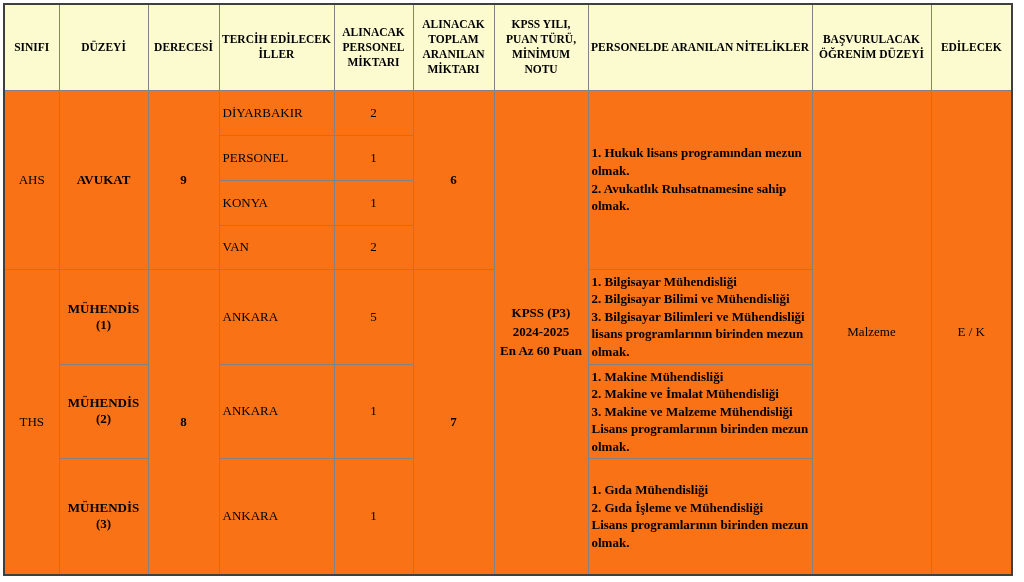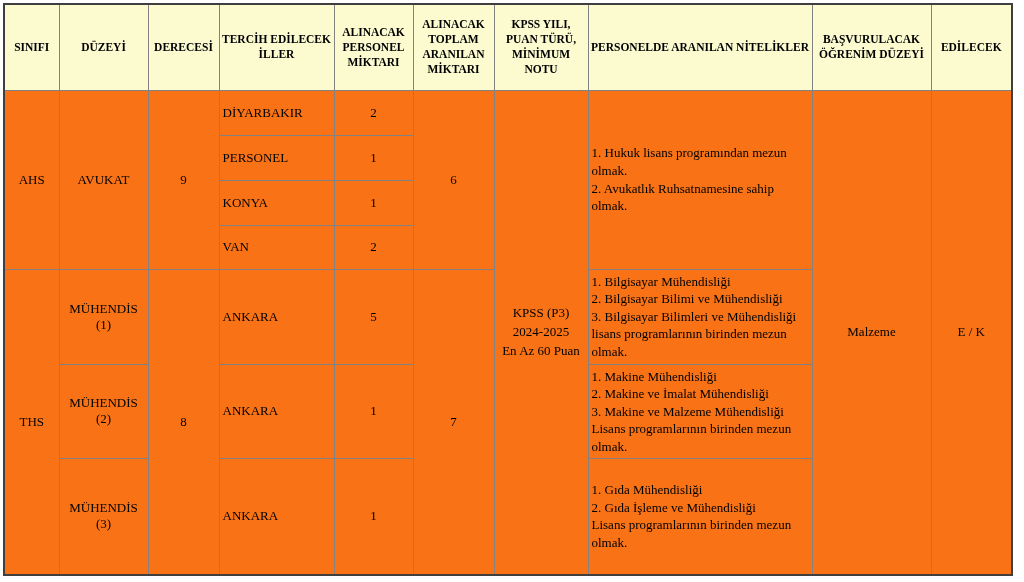--- a/index.html
+++ b/index.html
@@ -37,27 +37,28 @@
     padding: 2px;
   }
   table.recruit td {
     font-size: 13px;
     vertical-align: middle;
     background: #f97316;
     padding: 3px;
   }
   .c   { text-align: center; }
   .l   { text-align: left; padding-left: 6px; padding-right: 4px; }
-  .b   { font-weight: normal; text-align: center; }
+  .b   { font-weight: bold; text-align: center; }
   .pre { white-space: pre-line; }
   td.quals {
     font-size: 12.5px;
     line-height: 1.35;
     text-align: left;
     padding: 4px 6px;
+    font-weight: bold;
   }
   td.kpss {
     font-size: 12px;
     line-height: 1.45;
     margin-left: 32px;
   }
 </style>
 </head>
 <body>
 

